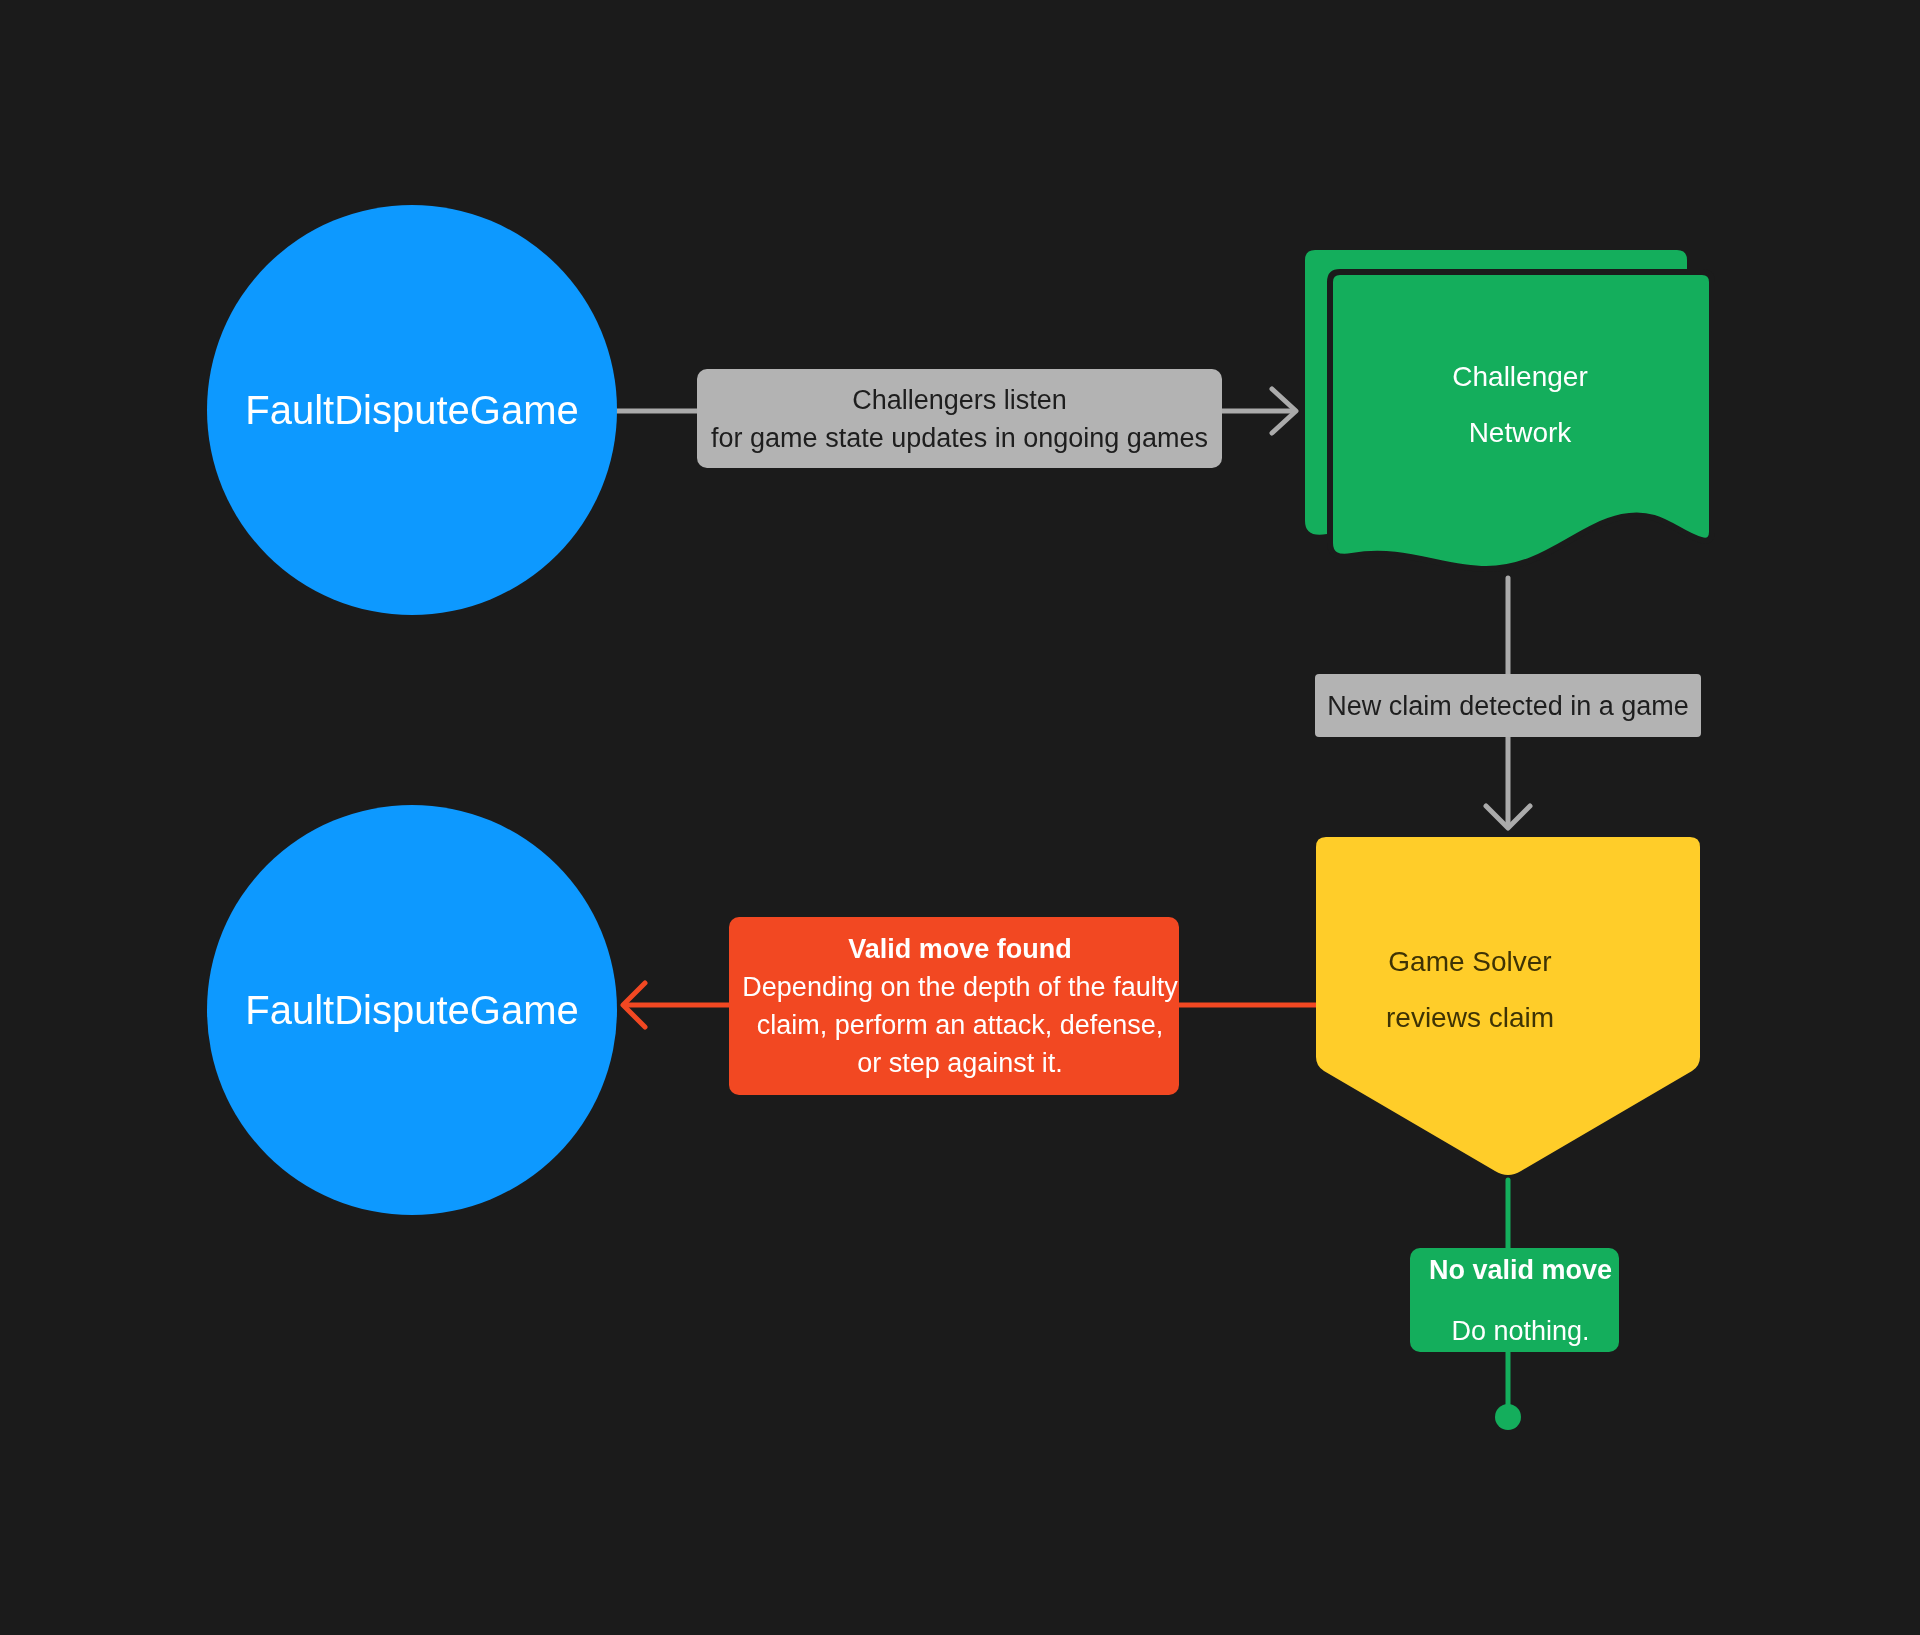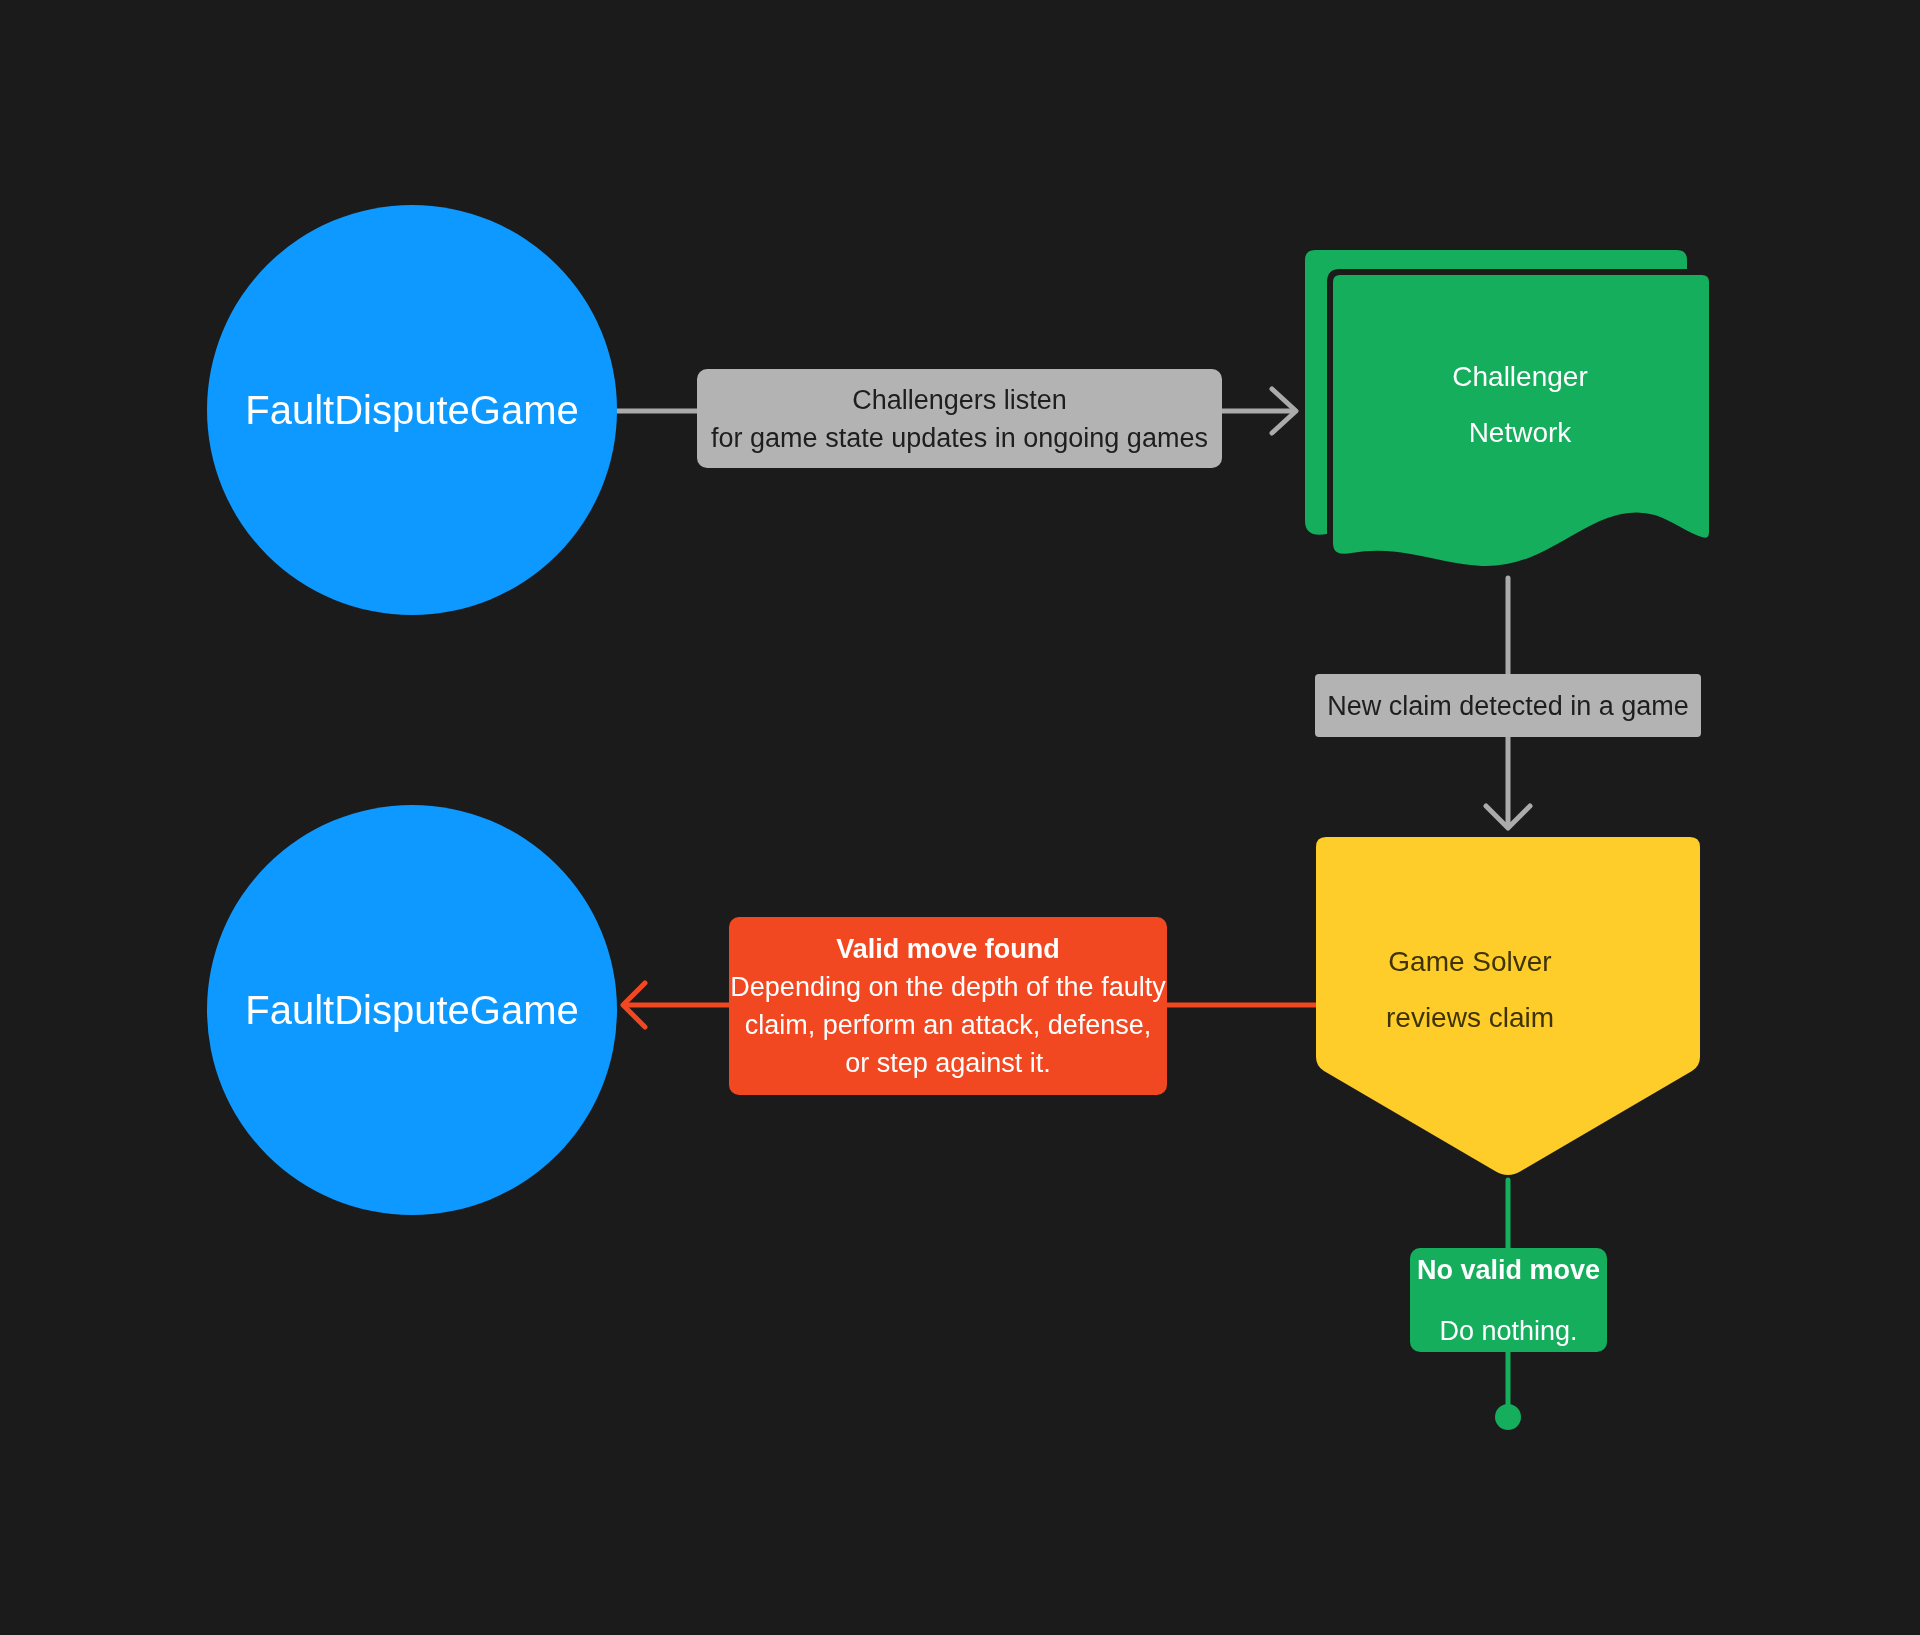--- a/index.html
+++ b/index.html
@@ -35,21 +35,21 @@
 
   .edge-label{
     position:absolute;z-index:3;background:var(--label_gray,#B3B3B3);
     color:#1E1E1E;border-radius:10px;
     display:flex;flex-direction:column;align-items:center;justify-content:center;
     text-align:center;font-size:27px;line-height:38px;
   }
   .callout{
     position:absolute;z-index:3;border-radius:10px;color:#fff;
     display:flex;flex-direction:column;align-items:center;justify-content:center;
-    text-align:center;font-size:27px;line-height:38px;
+    text-align:center;font-size:27px;line-height:38px;padding-left:12px;
   }
   .callout.red{background:var(--red,#F24822);}
   .callout.green{background:var(--green,#14AE5C);}
   .bold{font-weight:700;}
 </style>
 </head>
 <body>
 
 <div class="canvas">
 

